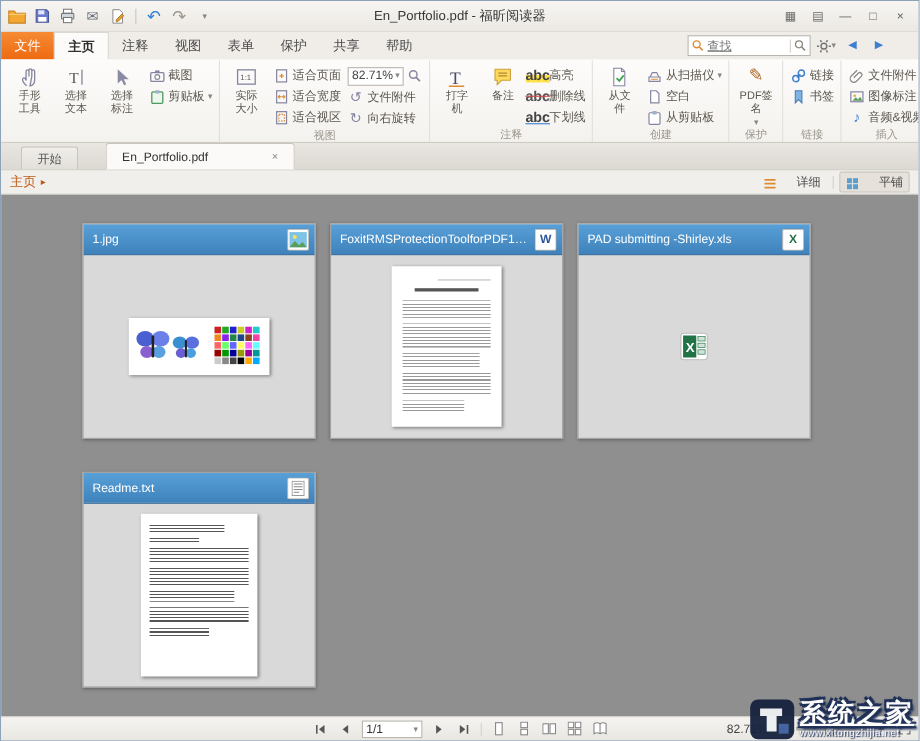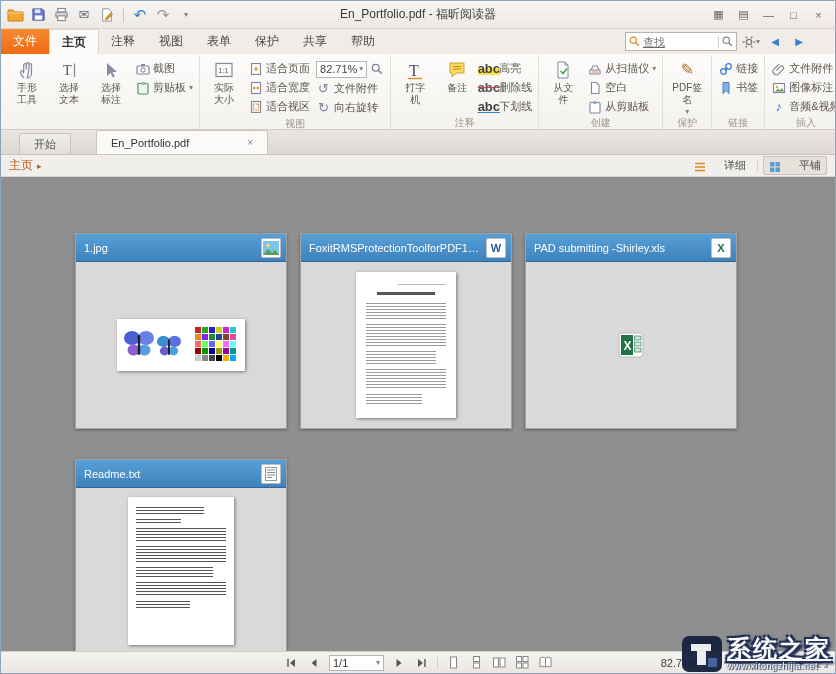--- a/index.html
+++ b/index.html
@@ -63,21 +63,21 @@
 
 .crumbbar {height:22px; background:#f1efec; display:flex; align-items:center; padding:0 8px; border-bottom:1px solid #d8d4cd; font-size:12px; flex:none;}
 .crumb {color:#bf5b16; display:flex; align-items:center; gap:4px;}
 .crumb .arr {font-size:9px;}
 .viewmodes {margin-left:auto; display:flex; align-items:center; gap:5px; font-size:11px; color:#4a4a4a;}
 .vm {display:flex; align-items:flex-end; gap:18px; padding:1px 5px; border:1px solid transparent;}
 .vm.current {background:#e6e2db; border-color:#c9c5be; border-radius:2px;}
 
 
 .content {flex:1; background:#8f8f8f; position:relative; padding:26px 0 0 74px; overflow:hidden;}
-.cards {display:grid; grid-template-columns:repeat(3,212px); grid-auto-rows:196px; column-gap:13px; row-gap:30px;margin-top:30px;}
+.cards {display:grid; grid-template-columns:repeat(3,212px); grid-auto-rows:196px; column-gap:13px; row-gap:30px;}
 .card {background:#d9d9d9; border:1px solid #a2a2a2; box-shadow:0 1px 3px rgba(0,0,0,.35); display:flex; flex-direction:column;}
 .chead {height:28px; background:linear-gradient(#58a0d8,#3f82bb); border-bottom:1px solid #30689a; display:flex; align-items:center; padding:0 5px 0 8px; gap:6px; flex:none;}
 .ctitle {flex:1; font-size:11px; color:#fff; white-space:nowrap; overflow:hidden; text-overflow:ellipsis;}
 .fic {width:20px; height:20px; background:#fff; border-radius:2px; border:1px solid rgba(0,0,0,.25); display:flex; align-items:center; justify-content:center; flex:none; overflow:hidden;}
 .fic .pdftxt {color:#e05a2b; font-size:6px; font-weight:bold;}
 .fic .wordtxt {color:#2b579a; font-size:11px; font-weight:bold;}
 .fic .exceltxt {color:#217346; font-size:11px; font-weight:bold;}
 .cbody {flex:1; display:flex; align-items:center; justify-content:center;}
 .page {background:#fff; box-shadow:1px 1px 3px rgba(0,0,0,.45);}
 .ln {background-image:repeating-linear-gradient(to bottom, currentColor 0 1px, transparent 1px 3px); margin-bottom:5px; width:100%;}

